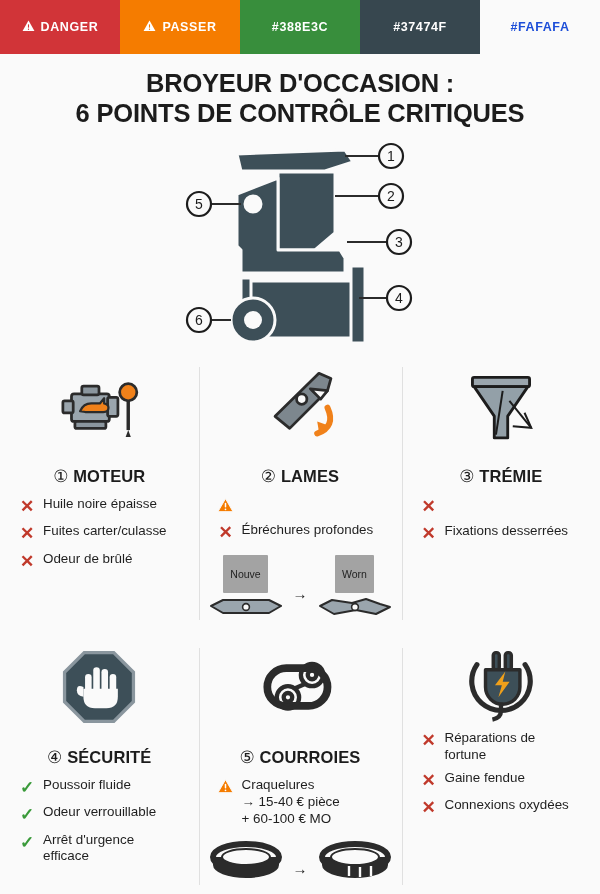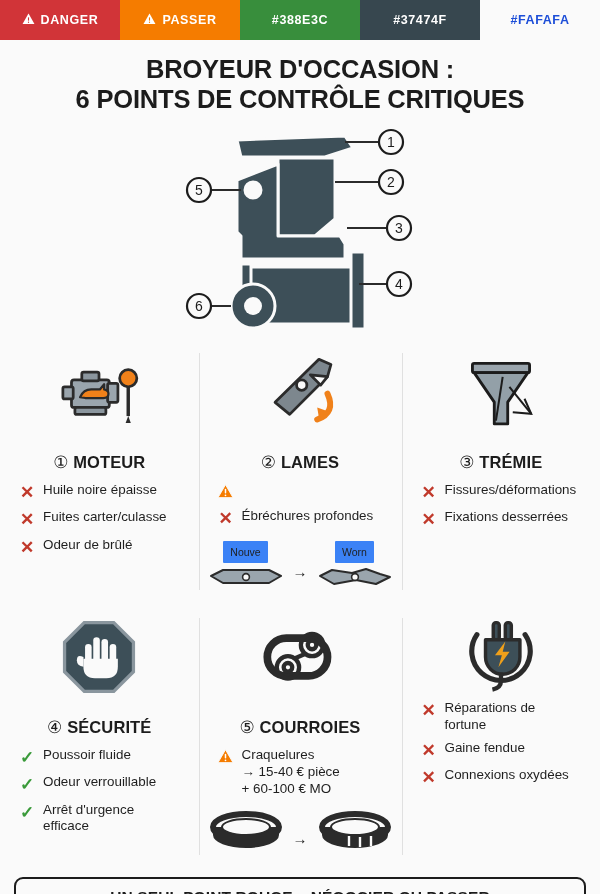--- a/index.html
+++ b/index.html
@@ -5,21 +5,21 @@
   * { box-sizing: border-box; margin: 0; padding: 0; }
   html, body {
     width: 600px;
     height: 894px;
     background: #fafafa;
     font-family: "Liberation Sans", sans-serif;
     overflow: hidden;
   }
 
   
-  .swatch-bar { display: flex; width: 600px; height: 40px; }
+  .swatch-bar { display: flex; width: 600px; height: 54px; }
   .swatch {
     flex: 1 1 0;
     display: flex; align-items: center; justify-content: center;
     gap: 6px;
     font-size: 12.5px; font-weight: bold; letter-spacing: .6px;
     color: #ffffff;
   }
   .swatch.danger  { background: #d13438; }
   .swatch.caution { background: #f57c00; }
   .swatch.green   { background: #388e3c; }
@@ -73,22 +73,22 @@
     display: inline-block; width: 17px; height: 15px; position: relative; top: 2px;
   }
 
   
   .compare {
     margin-top: 6px; width: 100%;
     display: flex; align-items: center; justify-content: center; gap: 6px;
   }
   .cmp-item { display: flex; flex-direction: column; align-items: center; }
   .cmp-label {
-    font-size: 10.5px; color: #1f1f1f; background: #3b82f6;
-    padding: 5px 7px; margin-bottom: 3px; border-radius: 1px;
+    font-size: 10.5px; color: #1f1f1f; background: #a3a3a3;
+    padding: 13px 7px; margin-bottom: 3px; border-radius: 1px;
   }
   .cmp-arrow { font-size: 15px; color: #1f1f1f; padding: 0 2px; margin-top: 10px; }
 
   
   .footer-zone { padding: 8px 14px 14px; }
   .footer-banner {
     border: 2.5px solid #1c1c1c; border-radius: 9px;
     padding: 9px 8px; text-align: center;
     font-size: 15.5px; font-weight: bold; color: #1c1c1c; letter-spacing: .1px;
   }
@@ -274,23 +274,20 @@
         <path d="M52 32 L44 84"></path>
         <path d="M60 44 L86 76"></path>
         <path d="M64 74 L86 76 L78 58"></path>
       </g>
         </svg>
       </div>
       <div class="card-title"><span class="num">③</span> <span>TRÉMIE</span></div>
       <div class="checks">
         <div class="chk-row">
           <span class="chk-mark x">✕</span>
-          <div class="chk-text">
-            <div>Fissures/déformations</div>
-          </div>
         </div>
         <div class="chk-row">
           <span class="chk-mark x">✕</span>
           <div class="chk-text">
             <div>Fixations desserrées</div>
           </div>
         </div>
       </div>
     </div>
     <div class="card col-l">

